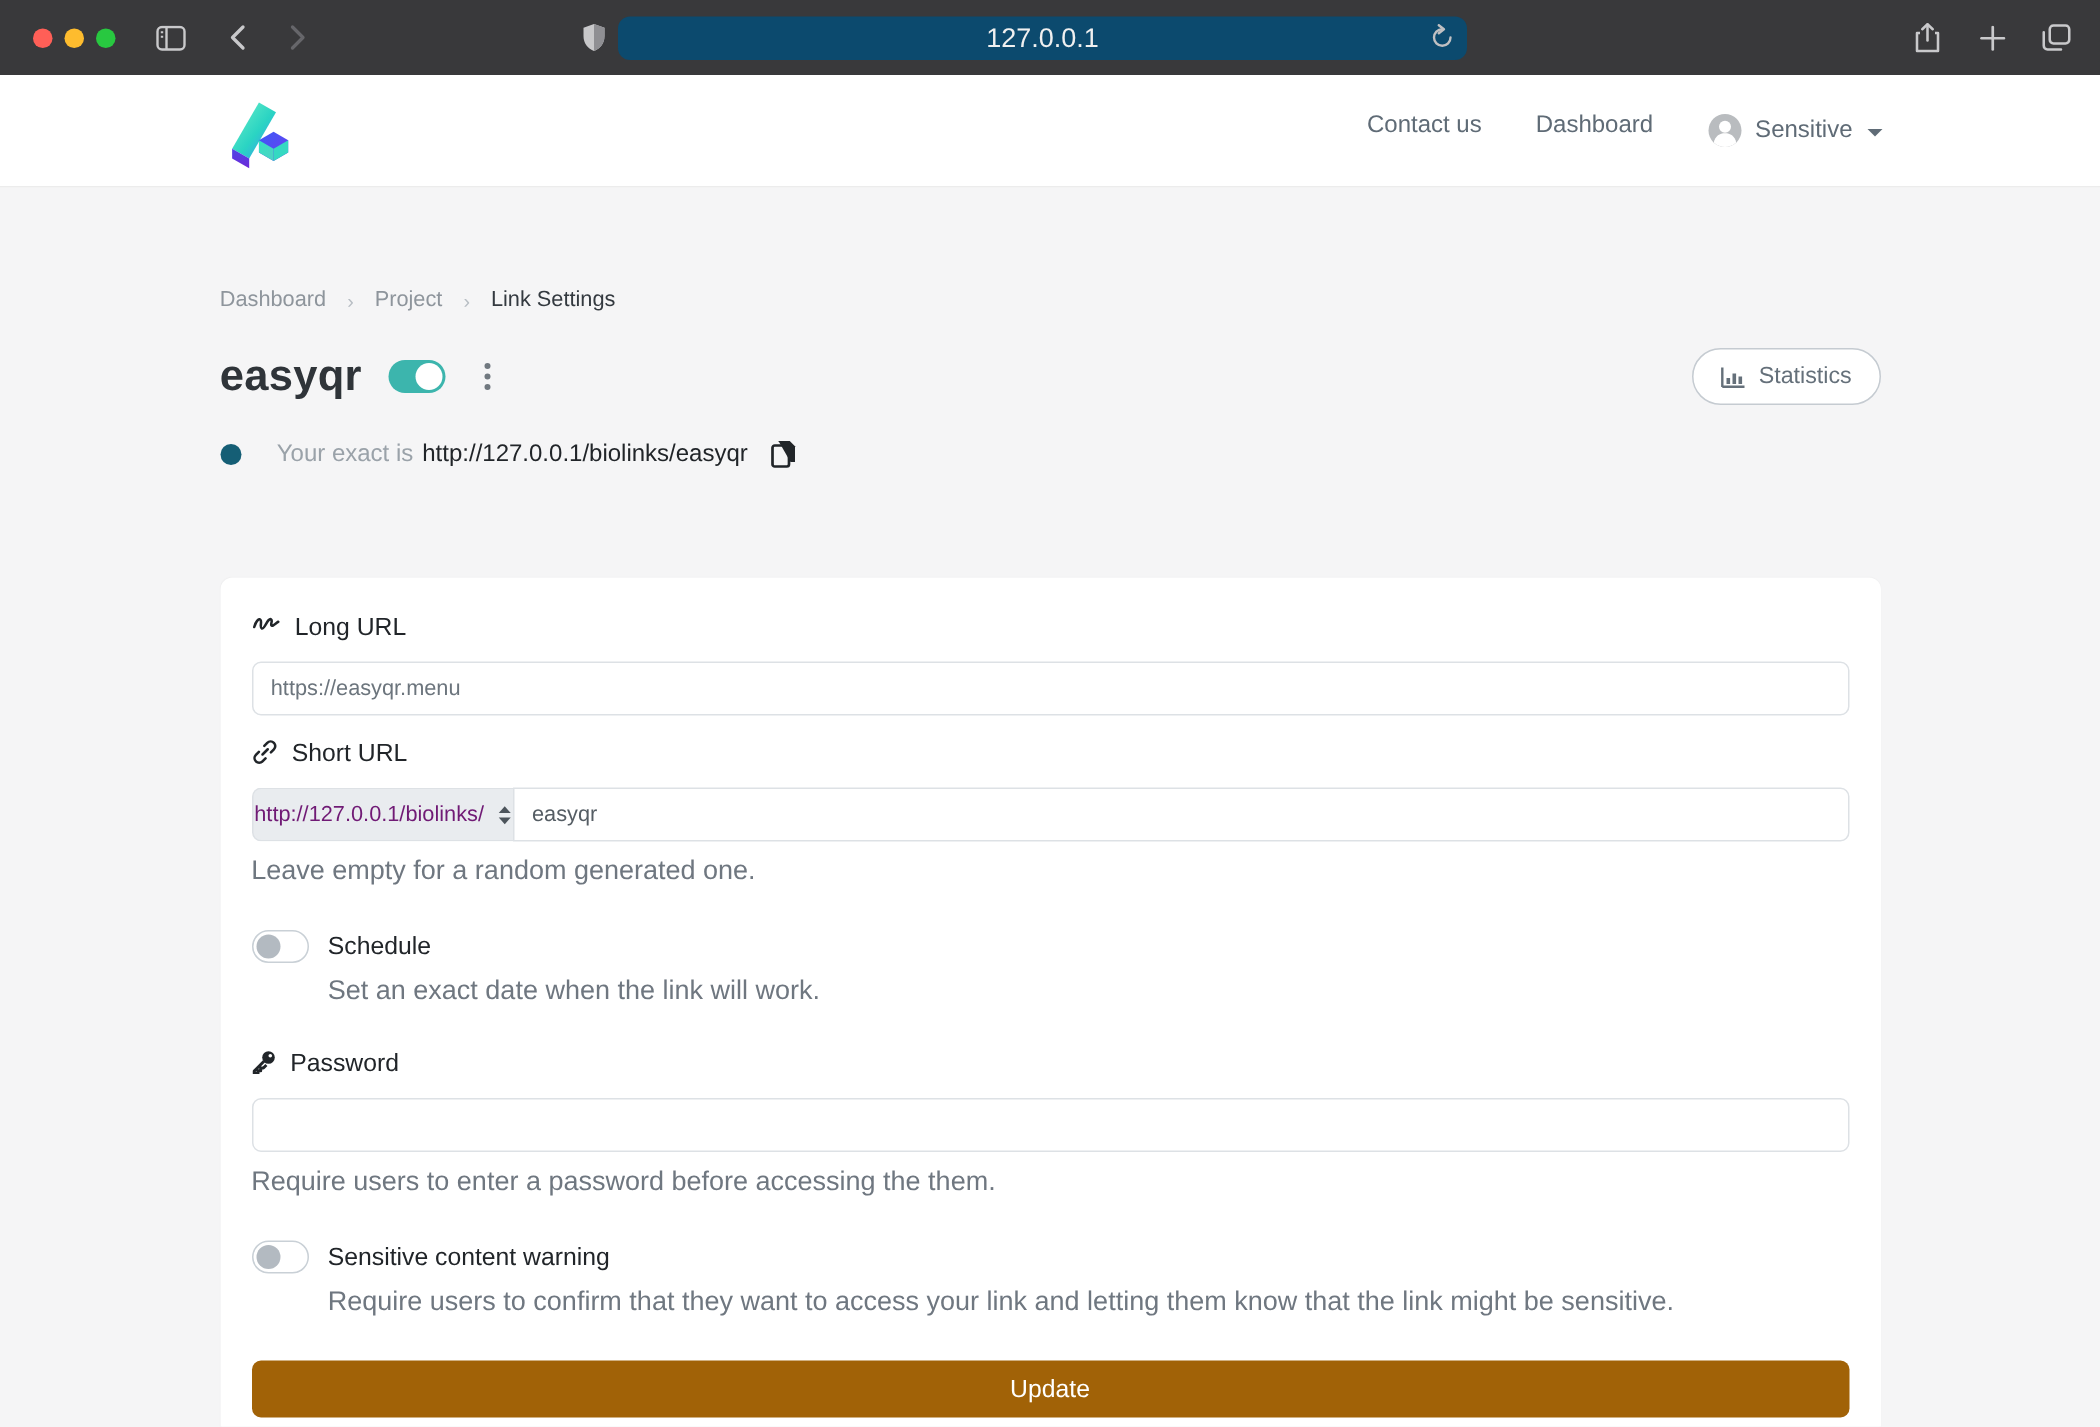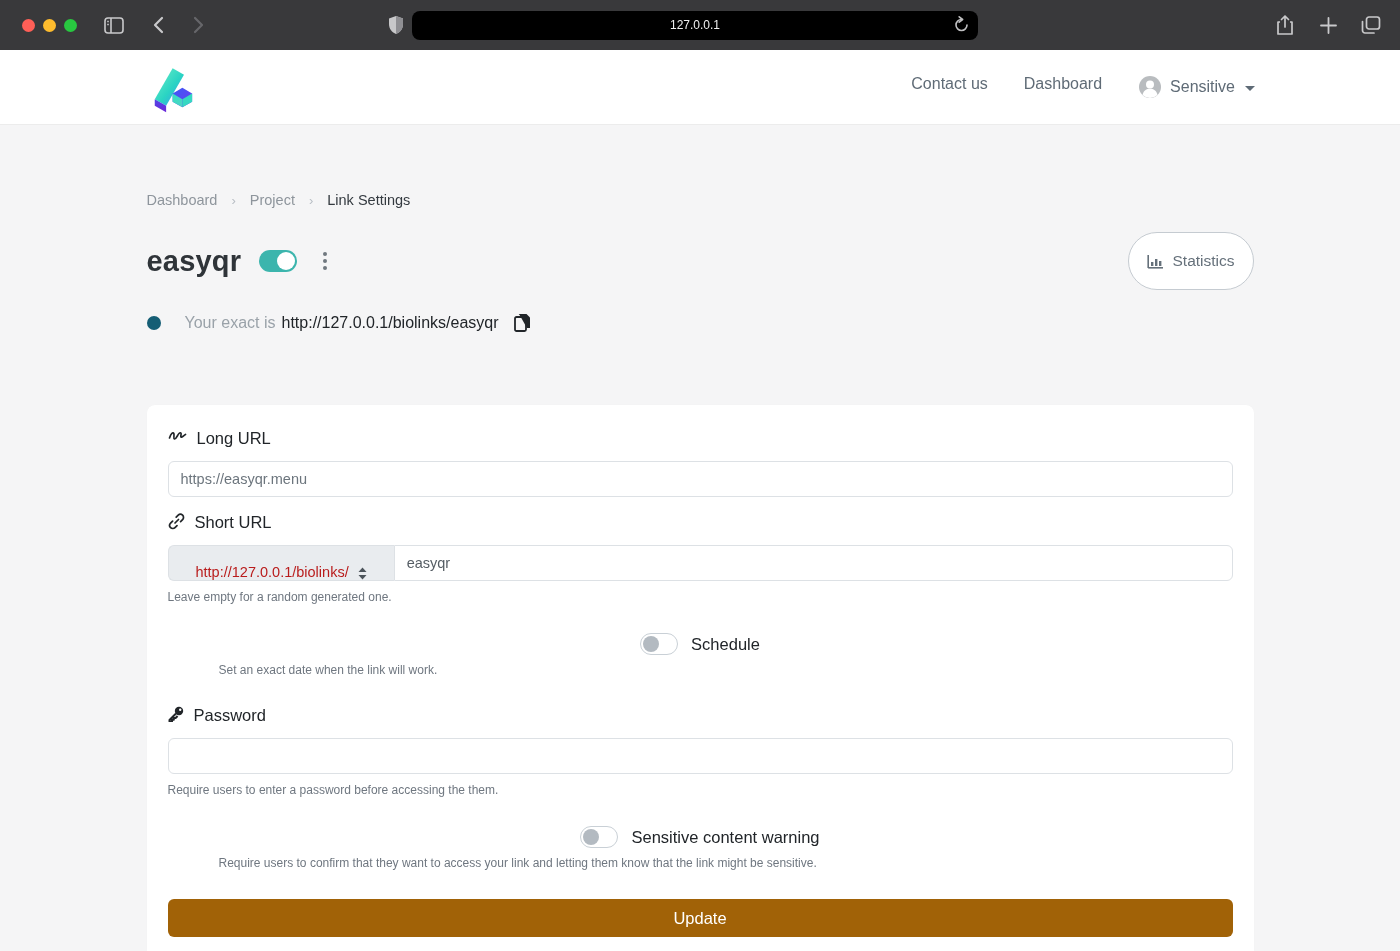--- a/index.html
+++ b/index.html
@@ -16,23 +16,23 @@
   }
   .traffic { display:flex; gap:8px; margin-left:8px; }
   .traffic span { width:13px; height:13px; border-radius:50%; display:block; }
   .t-red{ background:#ff5f57; } .t-yellow{ background:#febc2e; } .t-green{ background:#28c840; }
   .chrome-btn { background:none; border:none; display:flex; align-items:center; justify-content:center;
     width:30px; height:30px; cursor:default; }
   .sidebar-btn { margin-left:22px; }
   .nav-arrows { display:flex; margin-left:14px; gap:10px; }
   .url-wrap { position:absolute; left:388px; display:flex; align-items:center; gap:8px; }
   .url-bar {
-    width:566px; height:29px; background:#000000; border-radius:8px;
+    width:566px; height:29px; background:#0c4a6e; border-radius:8px;
     display:flex; align-items:center; justify-content:center; position:relative;
-    color:#f0f0f0; font-size:12px;
+    color:#f0f0f0; font-size:18px;
   }
   .reload { position:absolute; right:9px; top:5px; }
   .chrome-right { position:absolute; right:14px; display:flex; gap:13px; align-items:center; }
 
   
   .site-header {
     height:75px; background:#ffffff; border-bottom:1px solid #ececec;
     display:flex; align-items:center;
   }
   .header-inner { width:1110px; margin:0 auto; display:flex; align-items:center; }
@@ -60,21 +60,21 @@
   .switch.off { background:#ffffff; border:1px solid #c9d0d6; }
   .switch.off .knob { position:absolute; left:2px; top:2px; width:16px; height:16px; border-radius:50%; background:#b3bac1; }
   .title-switch { margin-left:18px; }
 
   .kebab { margin-left:22px; display:flex; flex-direction:column; gap:3px; cursor:pointer; padding:4px; }
   .kebab i { width:4px; height:4px; border-radius:50%; background:#70787f; display:block; }
 
   .stats-btn {
     margin-left:auto; display:flex; align-items:center; gap:8px;
     border:1px solid #c5cbd1; background:#fff; border-radius:50px;
-    padding:19px 18px; font-size:15.5px; color:#65707a; cursor:pointer; font-family:inherit;
+    padding:9px 18px; font-size:15.5px; color:#65707a; cursor:pointer; font-family:inherit;
   }
 
   .link-row { margin-top:23px; display:flex; align-items:center; }
   .link-dot { width:14px; height:14px; border-radius:50%; background:#155e75; margin-right:24px; }
   .link-prefix { color:#9aa2a9; font-size:16px; }
   .link-url { color:#212529; font-size:16px; margin-left:6px; }
   .copy-btn { background:none; border:none; margin-left:15px; cursor:pointer; display:flex; }
 
   
   .card {
@@ -83,27 +83,27 @@
     box-shadow:0 0 1px rgba(0,0,0,.04);
   }
   .field-label { display:flex; align-items:flex-start; gap:10px; font-size:16.5px; color:#212529; }
   .text-input {
     width:100%; height:36px; border:1px solid #dde1e5; border-radius:6px;
     padding:0 12px; font-size:14.5px; color:#6c757d; font-family:inherit; background:#fff;
     outline:none; margin-top:13px;
   }
   .input-group { display:flex; margin-top:13px; }
   .input-prefix {
-    display:flex; align-items:flex-end; gap:9px; background:#e9ecef;
+    display:flex; align-items:center; gap:9px; background:#e9ecef;
     border:1px solid #dde1e5; border-right:0; border-radius:6px 0 0 6px;
-    padding:0 27px; height:36px; font-size:14.5px; color:#b91c1c; cursor:pointer;
+    padding:0 1px; height:36px; font-size:14.5px; color:#701a75; cursor:pointer;
   }
   .input-group .text-input { margin-top:0; border-radius:0 6px 6px 0; color:#555d64; }
-  .helper { font-size:12px; color:#6f7780; margin-top:9px; }
-  .toggle-row { display:flex; align-items:center; gap:13px;justify-content:center; }
+  .helper { font-size:18px; color:#6f7780; margin-top:9px; }
+  .toggle-row { display:flex; align-items:center; gap:13px; }
   .toggle-label { font-size:16.5px; color:#212529; }
   .toggle-helper { margin-left:51px; margin-top:8px; }
   .gap-lg { margin-top:29px; }
   .gap-md { margin-top:16px; }
 
   .update-btn {
     margin-top:29px; width:100%; height:38px; background:#a16207; border:none;
     border-radius:6px; color:#ffffff; font-size:16.5px; cursor:pointer; font-family:inherit;
   }
 

